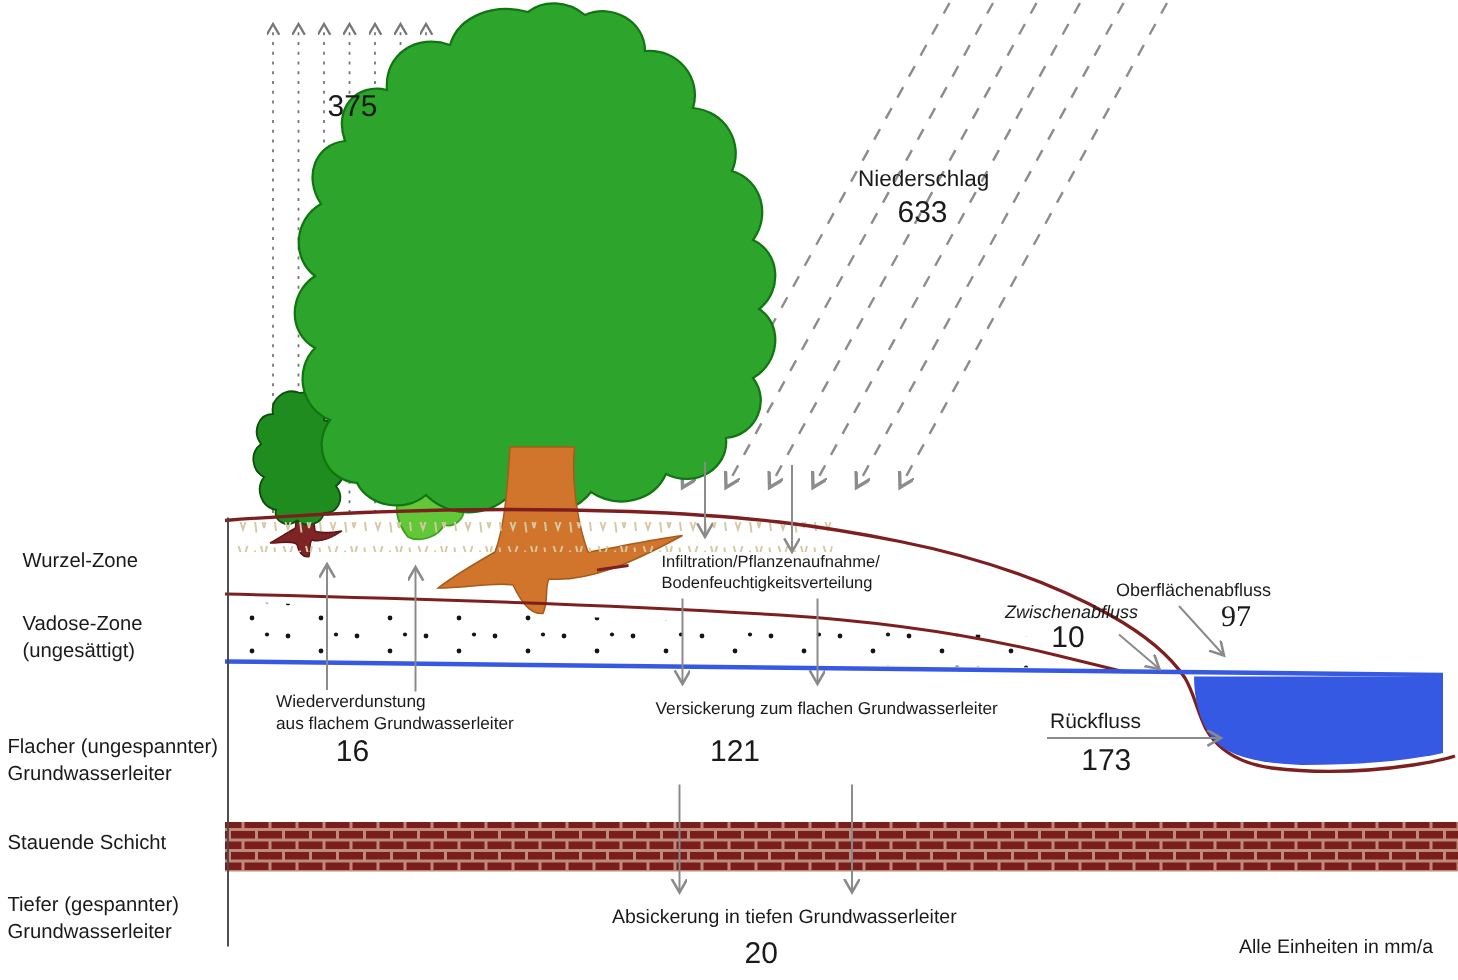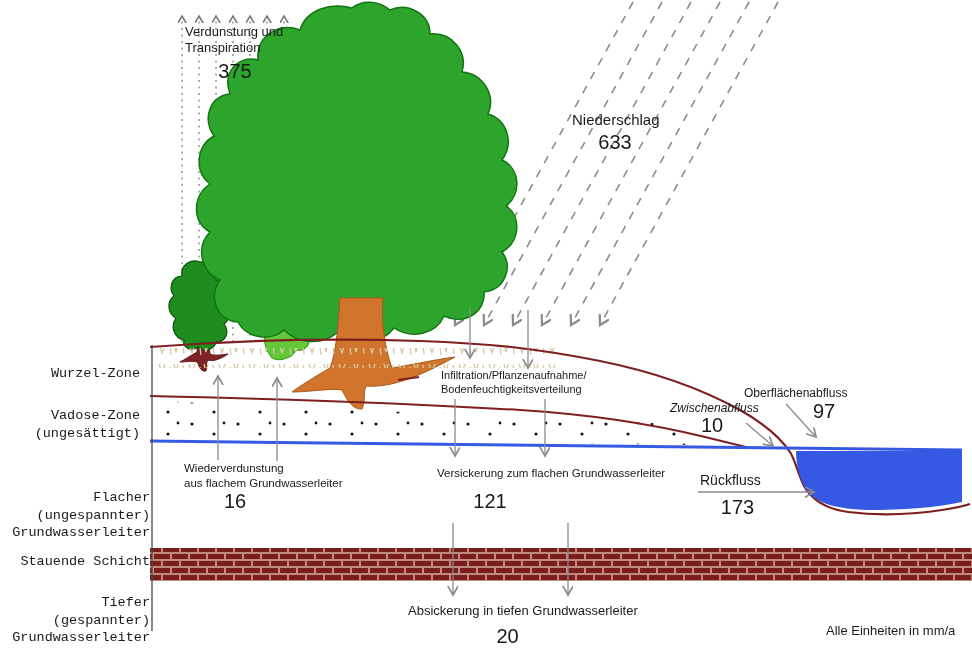--- a/index.html
+++ b/index.html
@@ -5,21 +5,21 @@
   html,body{margin:0;padding:0;background:#fff;}
   #stage{
     position:relative;width:972px;height:653px;background:#fff;overflow:hidden;
     font-family:"Liberation Sans","DejaVu Sans",sans-serif;color:#1a1a1a;
   }
   #diagram-svg{position:absolute;left:0;top:0;}
   .lbl{position:absolute;font-size:13px;line-height:1.25;white-space:pre-line;}
   .lbl-sm{position:absolute;font-size:11.5px;line-height:1.3;white-space:pre-line;}
   .lbl-xs{position:absolute;font-size:11px;line-height:1.3;white-space:pre-line;margin-left:20px;}
   .num{position:absolute;font-size:20px;font-weight:400;text-align:center;}
-  .zone{position:absolute;font-size:13.5px;line-height:1.3;text-align:right;white-space:pre-line;font-family:Liberation Mono, monospace;}
+  .zone{position:absolute;font-size:13.5px;line-height:1.3;text-align:left;white-space:pre-line;}
   .ctr{}
 </style>
 </head>
 <body>
 
 <div id="stage">
 
   <svg id="diagram-svg" width="972" height="653" viewBox="0 0 972 653">
     <defs>
       <marker id="ar" markerWidth="10" markerHeight="10" refX="6" refY="3.5" orient="auto">
@@ -106,22 +106,20 @@
       <line x1="453" y1="523" x2="453" y2="595" marker-end="url(#ag)"></line>
       <line x1="568" y1="523" x2="568" y2="595" marker-end="url(#ag)"></line>
       <line x1="746" y1="423" x2="773" y2="446" marker-end="url(#ag)"></line>
       <line x1="786" y1="404" x2="816" y2="437" marker-end="url(#ag)"></line>
       <line x1="698" y1="492" x2="814" y2="492" marker-end="url(#ag)"></line>
     </g>
 
     <line x1="398" y1="380" x2="419" y2="377" style="stroke:var(--soil-line);" stroke-width="2"></line>
   </svg>
 
-  <div class="lbl" style="left:185px;top:24px;">Verdunstung und
-Transpiration</div>
   <div class="num" style="left:205px;top:60px;width:60px;">375</div>
 
   <div class="lbl" style="left:572px;top:111px;font-size:15px;">Niederschlag</div>
   <div class="num" style="left:585px;top:131px;width:60px;">633</div>
 
   <div class="zone" style="left:15px;top:365px;width:125px;">Wurzel-Zone</div>
   <div class="zone" style="left:15px;top:407px;width:125px;">Vadose-Zone
 (ungesättigt)</div>
   <div class="zone" style="left:5px;top:489px;width:145px;">Flacher (ungespannter)
 Grundwasserleiter</div>
@@ -129,21 +127,21 @@
   <div class="zone" style="left:5px;top:594px;width:145px;">Tiefer (gespannter)
 Grundwasserleiter</div>
 
   <div class="lbl-xs" style="left:421px;top:368px;">Infiltration/Pflanzenaufnahme/
 Bodenfeuchtigkeitsverteilung</div>
 
   <div class="lbl-sm" style="left:670px;top:401px;font-size:12px;font-style:italic;">Zwischenabfluss</div>
   <div class="num" style="left:688px;top:414px;width:48px;">10</div>
 
   <div class="lbl-sm" style="left:744px;top:386px;font-size:12px;">Oberflächenabfluss</div>
-  <div class="num" style="left:800px;top:400px;width:48px;">97</div>
+  <div class="num" style="left:800px;top:400px;width:48px;font-family:Liberation Serif, serif;">97</div>
 
   <div class="lbl-sm" style="left:184px;top:461px;">Wiederverdunstung
 aus flachem Grundwasserleiter</div>
   <div class="num" style="left:210px;top:490px;width:50px;">16</div>
 
   <div class="lbl-sm" style="left:413px;top:466px;margin-left:24px;">Versickerung zum flachen Grundwasserleiter</div>
   <div class="num" style="left:460px;top:490px;width:60px;">121</div>
 
   <div class="lbl ctr" style="left:700px;top:472px;width:75px;font-size:14px;">Rückfluss</div>
   <div class="num" style="left:705px;top:496px;width:65px;text-align:center;">173</div>

